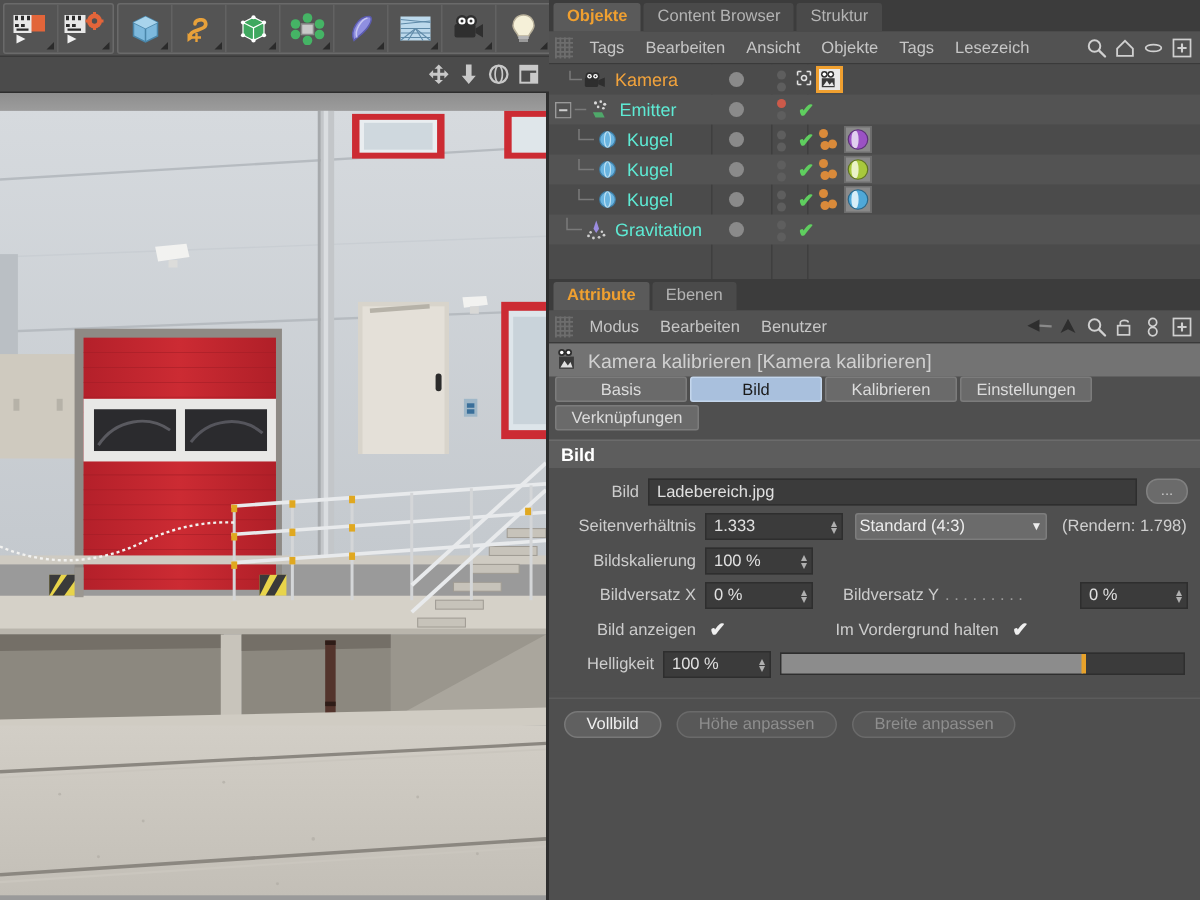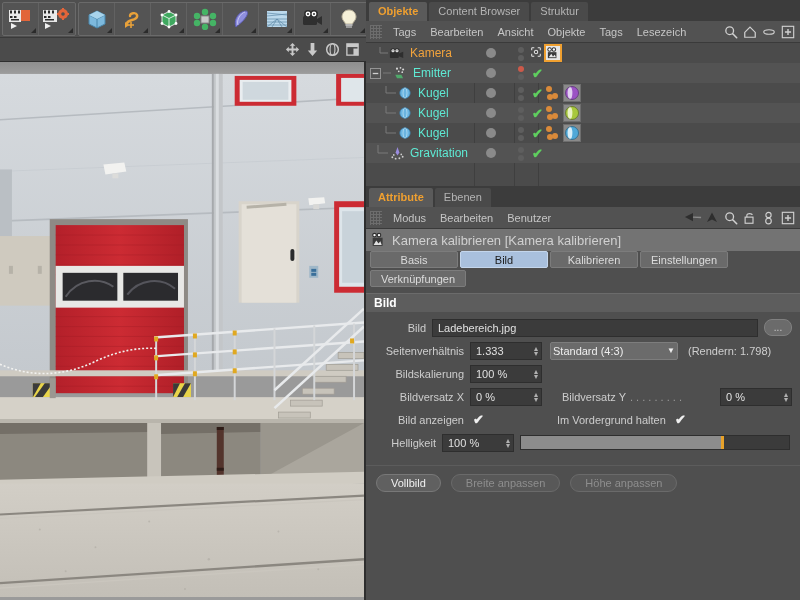--- a/index.html
+++ b/index.html
@@ -958,21 +958,21 @@
       <div class="prop-area">
 
         <div class="prop-row">
           <span class="prop-label" style="width:52px">Bild</span>
           <span class="field" style="flex:1;margin-left:6px">Ladebereich.jpg</span>
           <span class="ellipsis-btn" style="margin-left:6px">...</span>
         </div>
 
         <div class="prop-row">
           <span class="prop-label" style="width:90px">Seitenverhältnis</span>
-          <span class="spinner" style="width:72px;margin-left:6px">
+          <span class="spinner" style="width:92px;margin-left:6px">
             <span>1.333</span>
             <span class="spin-arrows">
                 <span>▴</span>
                 <span>▾</span>
               </span>
           </span>
           <span class="dropdown" style="width:128px;margin-left:8px">
             <span>Standard (4:3)</span>
             <span style="font-size:8px">▼</span>
           </span>
@@ -1028,18 +1028,18 @@
           </span>
           <span class="slider" style="margin-left:6px;margin-right:2px">
             <span class="slider-fill" id="brightFill" style="width: 75%;"></span>
             <span class="slider-knob" id="brightKnob" style="left: calc(75% - 1px);"></span>
           </span>
         </div>
       </div>
 
       <div class="btn-row">
         <span class="pill">Vollbild</span>
+        <span class="pill disabled">Höhe anpassen</span>
         <span class="pill disabled">Breite anpassen</span>
-        <span class="pill disabled">Höhe anpassen</span>
       </div>
     </div>
   </div>
 </div>
 
 </body></html>

